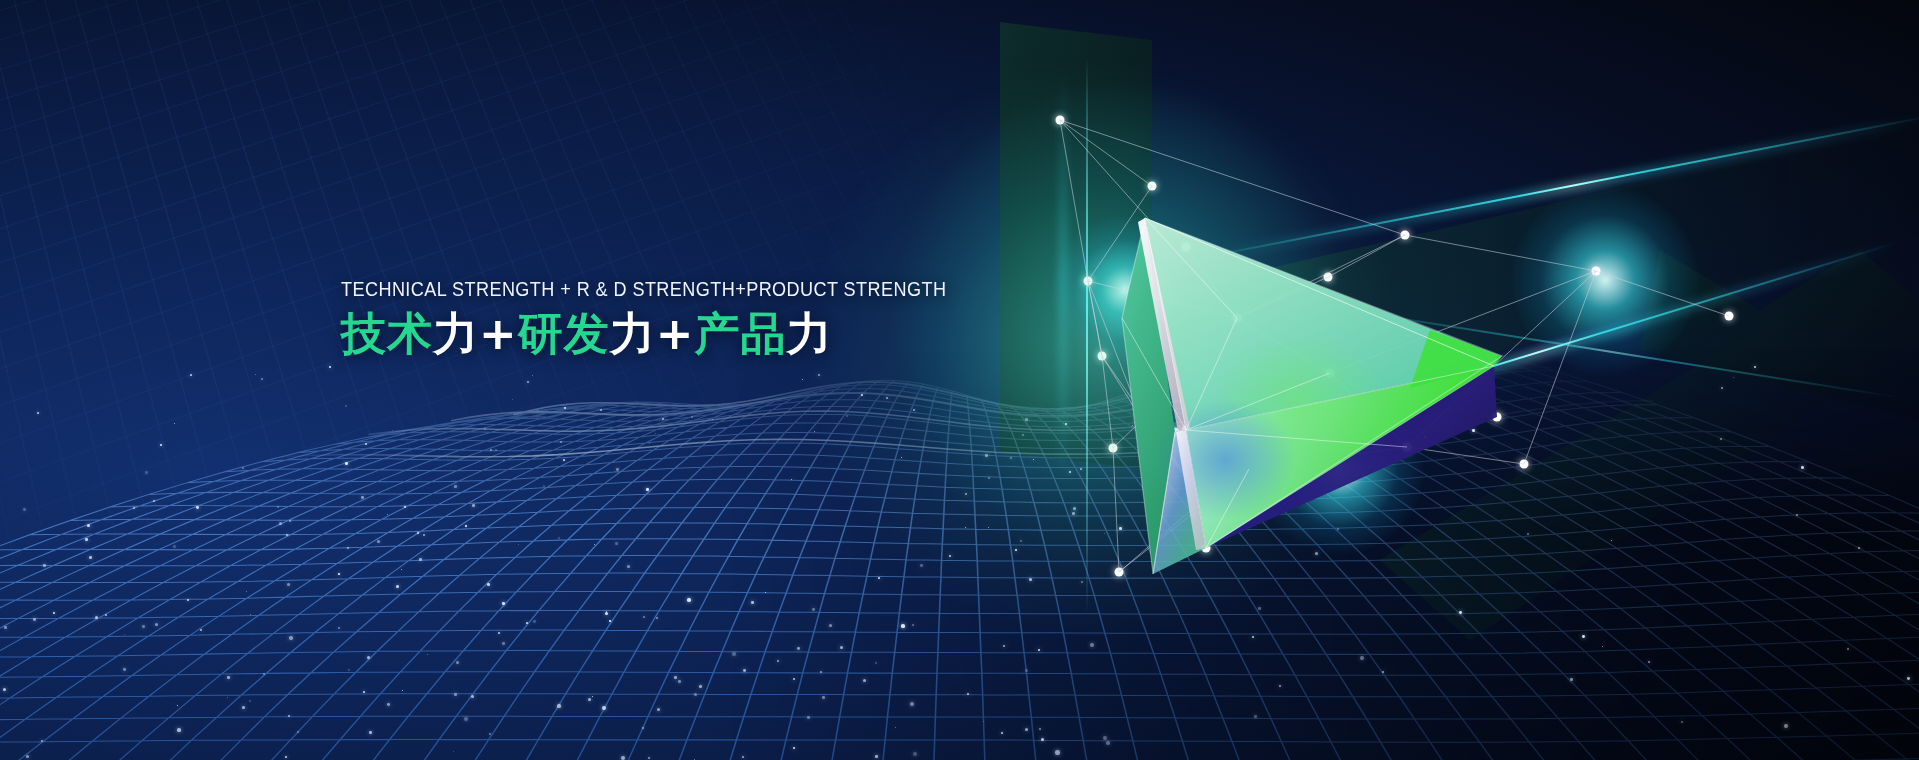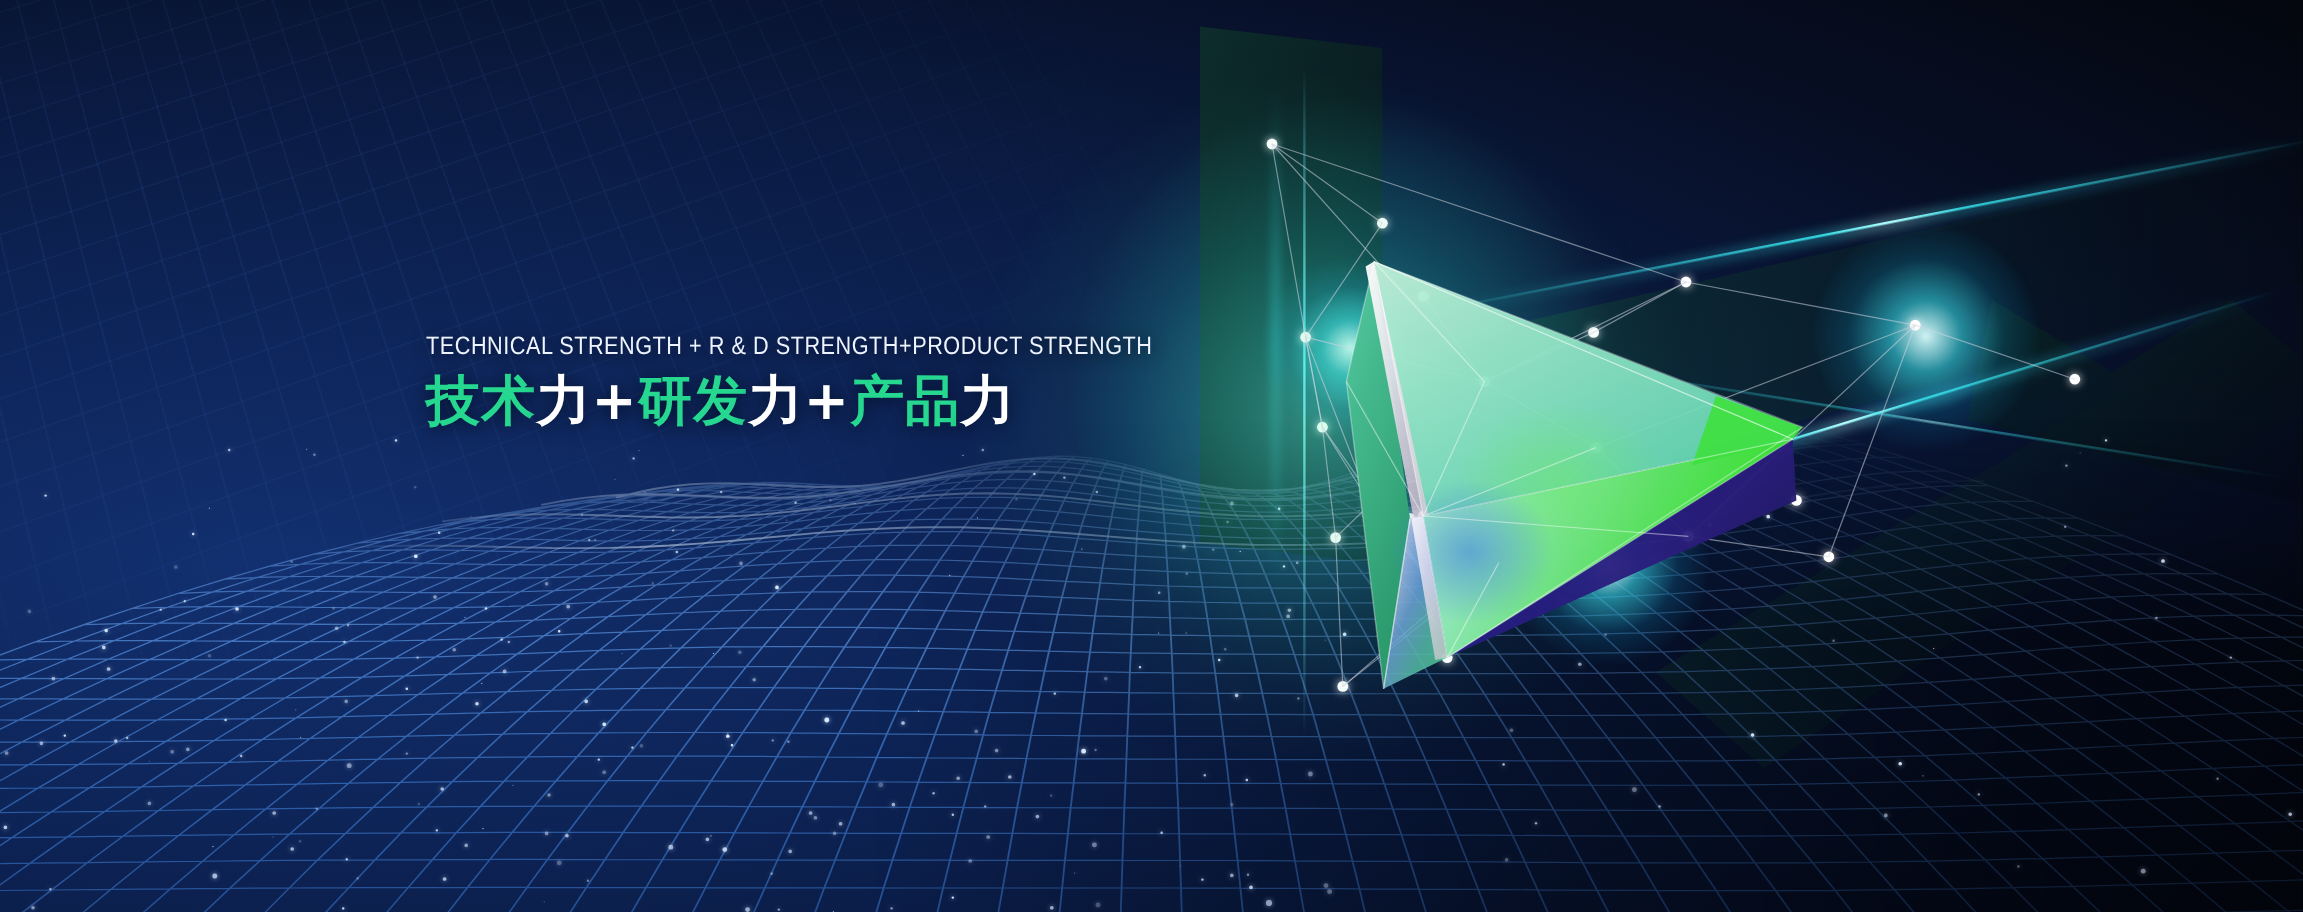--- a/index.html
+++ b/index.html
@@ -68,21 +68,21 @@
   }
   .streak.soft{ height:8px; filter:blur(5px); opacity:.45; }
   .flare{
     position:absolute; border-radius:50%;
     background:radial-gradient(circle, rgba(220,255,255,.95) 0%, rgba(60,235,250,.55) 22%, rgba(20,170,220,.18) 48%, rgba(0,0,0,0) 72%);
     filter:blur(1px);
   }
 
   
   .copy{
-    position:absolute; left:355px; top:277px; z-index:40;
+    position:absolute; left:341px; top:277px; z-index:40;
     text-shadow:0 2px 14px rgba(0,10,30,.85);
   }
   .copy .eng{
     color:#eef4ff;
     font-family:"Liberation Sans Narrow","Liberation Sans", sans-serif;
     font-size:21px;
     letter-spacing:.5px;
     font-weight:400;
     white-space:nowrap;
     transform:scaleX(.86);

